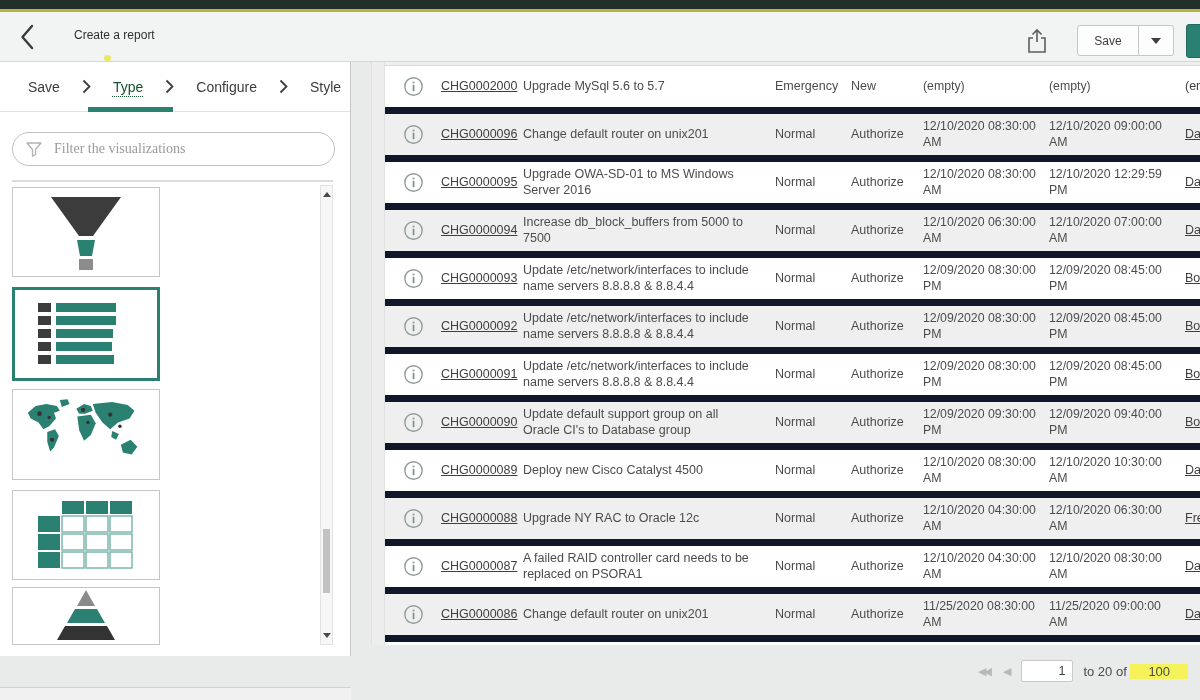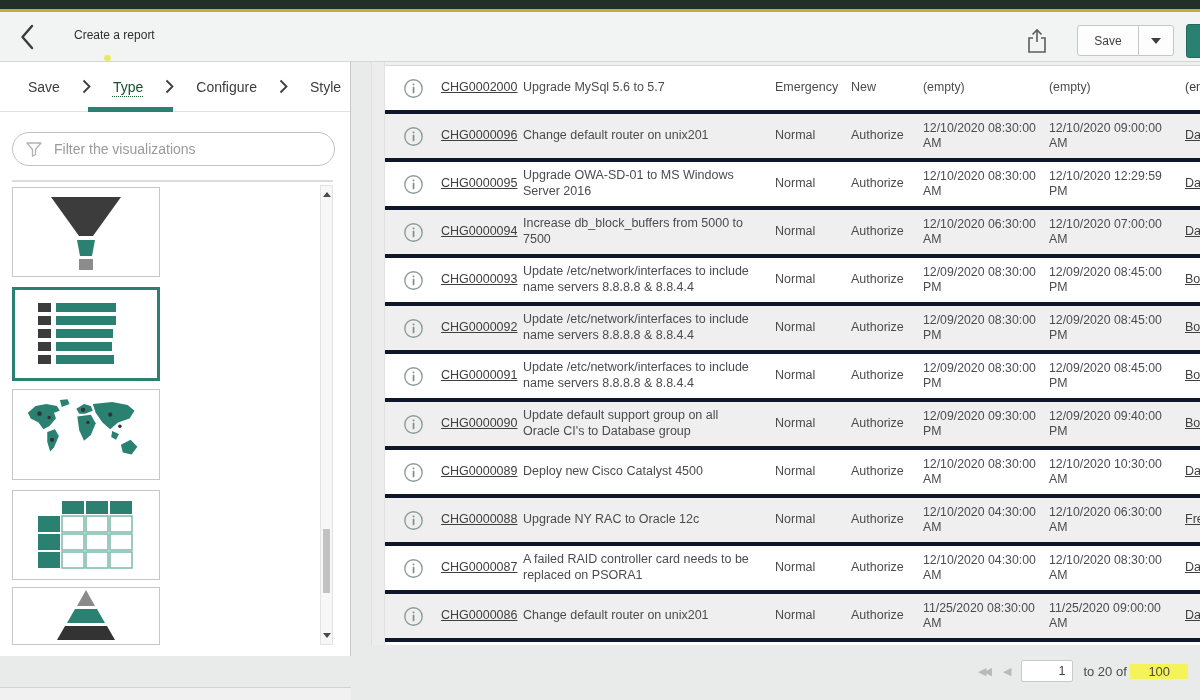--- a/index.html
+++ b/index.html
@@ -27,21 +27,21 @@
   
   .left-panel{position:absolute;left:0;top:62px;width:351px;height:594px;background:#fff;
               border-right:1px solid #c9c9c9;box-sizing:border-box;}
   .steps{position:absolute;left:0;top:0;width:100%;height:50px;border-bottom:1px solid #e2e2e2;
          display:flex;align-items:center;padding-left:28px;gap:22px;font-size:14px;color:#3d3d3d;box-sizing:border-box;}
   .step{cursor:pointer;}
   .step.active{color:#14532d;text-decoration:underline dotted 1px;text-underline-offset:4px;text-align:right;}
   .active-bar{position:absolute;left:88px;top:45px;width:85px;height:5px;background:#2a8171;}
   .filter{position:absolute;left:12px;top:70px;width:323px;height:34px;border:1px solid #c2c2c2;
           border-radius:17px;box-sizing:border-box;display:flex;align-items:center;padding:0 0 0 12px;gap:9px;background:#fff;}
-  .filter input{border:none;outline:none;flex:1;font-size:14px;color:#5a5a5a;font-family:Liberation Sans, sans-serif;background:transparent;}
+  .filter input{border:none;outline:none;flex:1;font-size:14px;color:#5a5a5a;font-family:Liberation Serif, serif;background:transparent;}
   .filter input::placeholder{color:#9a9a9a;}
   .scroll-remnant{position:absolute;left:12px;top:118px;width:321px;height:2px;background:#dcdcdc;}
   .viz-box{position:absolute;left:12px;width:148px;background:#fff;border:1px solid #c6c6c6;
            box-sizing:border-box;display:flex;align-items:center;justify-content:center;cursor:pointer;overflow:hidden;}
   .viz-box.selected{border:3px solid #2a8171;}
   .vb-funnel{top:125px;height:90px;}
   .vb-list{top:225px;height:94px;}
   .vb-map{top:327px;height:91px;}
   .vb-table{top:428px;height:90px;}
   .vb-pyramid{top:525px;height:58px;}
@@ -57,21 +57,21 @@
             border-radius:3px;font-size:15px;color:#3a3a3a;display:flex;align-items:flex-start;justify-content:center;
             padding-top:6px;box-sizing:border-box;cursor:pointer;}
   .btn-next{position:absolute;left:128px;top:22px;width:195px;height:34px;background:#2a8171;border:1px solid #226a5e;
             border-radius:3px;font-size:15px;font-weight:bold;color:#fff;display:flex;align-items:flex-start;justify-content:center;
             padding-top:6px;box-sizing:border-box;cursor:pointer;}
   
   .table-gutter{position:absolute;left:371px;top:62px;width:14px;height:583px;background:#ededed;
                 border-left:1px solid #e0e0e0;border-right:1px solid #e2e2e2;box-sizing:border-box;}
   .records{position:absolute;left:385px;top:62px;width:815px;height:583px;background:#fff;overflow:hidden;}
   .row-remnant{height:4px;background:#efeff0;border-bottom:1px solid #d9d9d9;box-sizing:border-box;}
-  .rec-row{display:flex;align-items:center;height:48px;border-bottom:4px solid #0f172a;box-sizing:border-box;
+  .rec-row{display:flex;align-items:center;height:48px;border-bottom:7px solid #0f172a;box-sizing:border-box;
            font-size:12.5px;color:#4c4c4c;line-height:1.25;background:#fff;}
   .rec-row.gray{background:#efeff0;}
   .cell{flex:0 0 auto;box-sizing:border-box;overflow:hidden;}
   .c-info{width:56px;display:flex;justify-content:center;}
   .c-num{width:82px;}
   .c-desc{width:252px;padding-right:24px;}
   .c-pri{width:76px;}
   .c-state{width:72px;}
   .c-start{width:126px;padding-right:4px;font-size:12.3px;}
   .c-end{width:136px;padding-right:4px;font-size:12.3px;}

